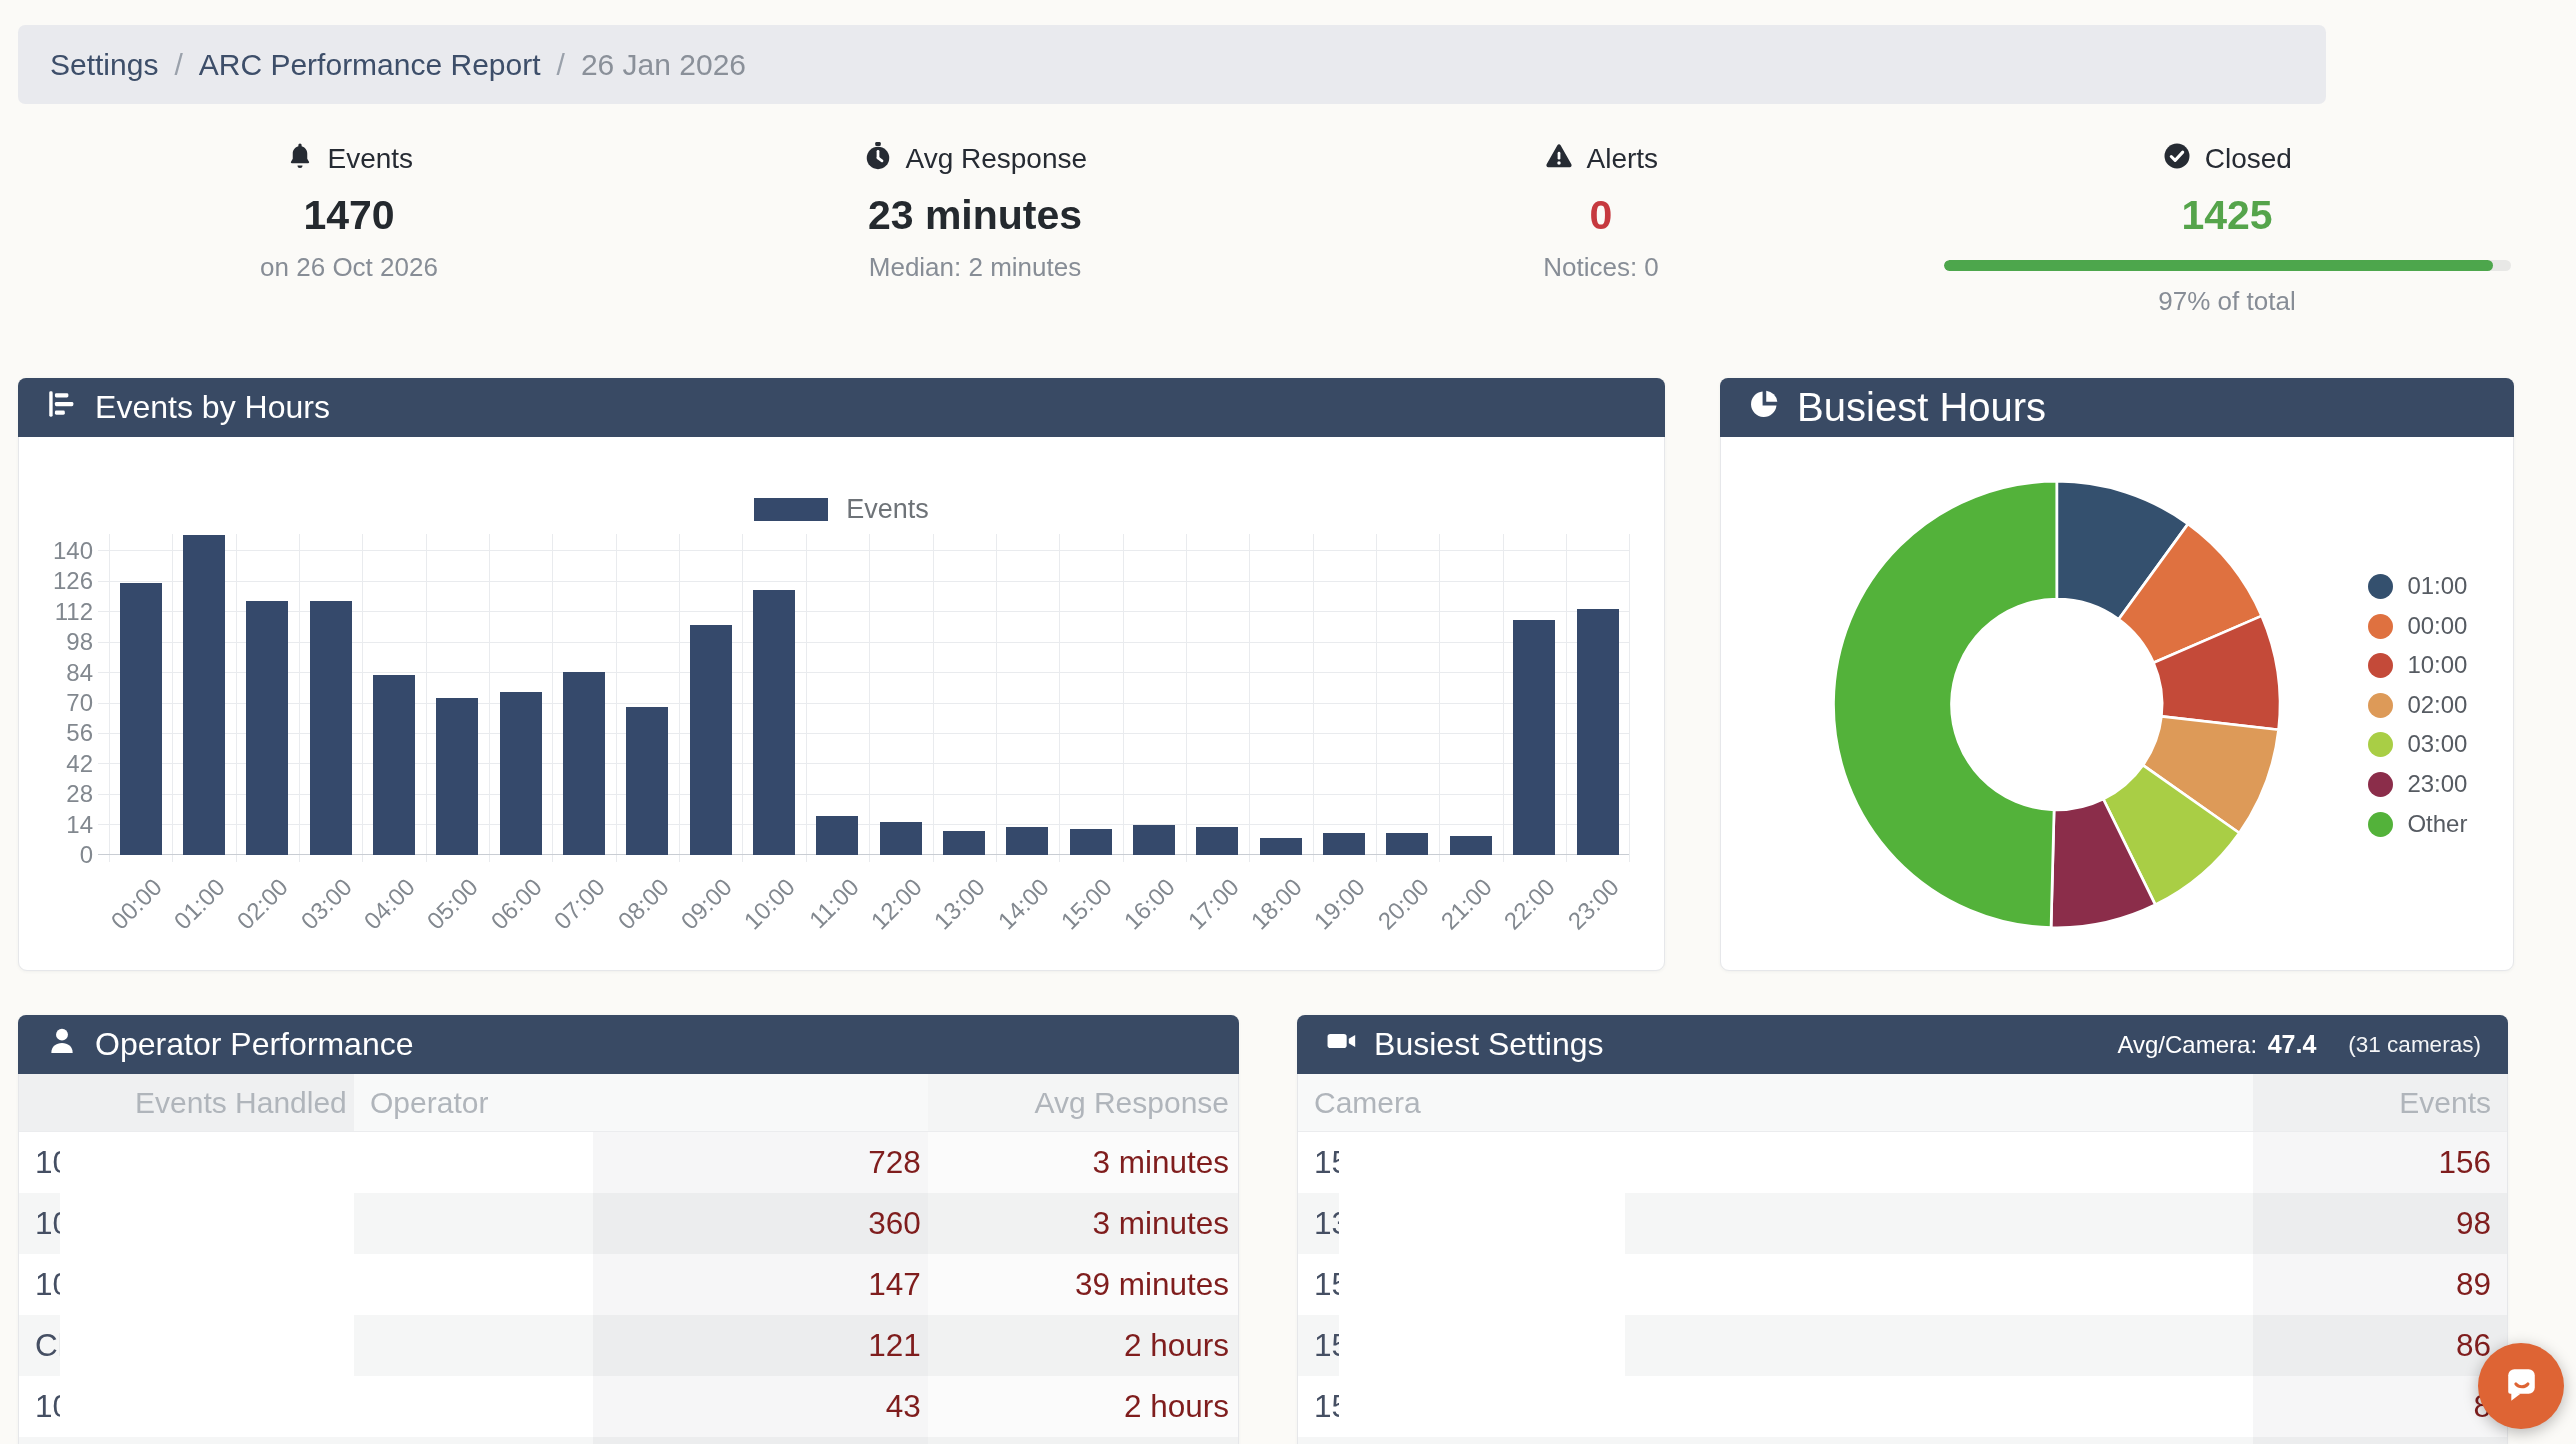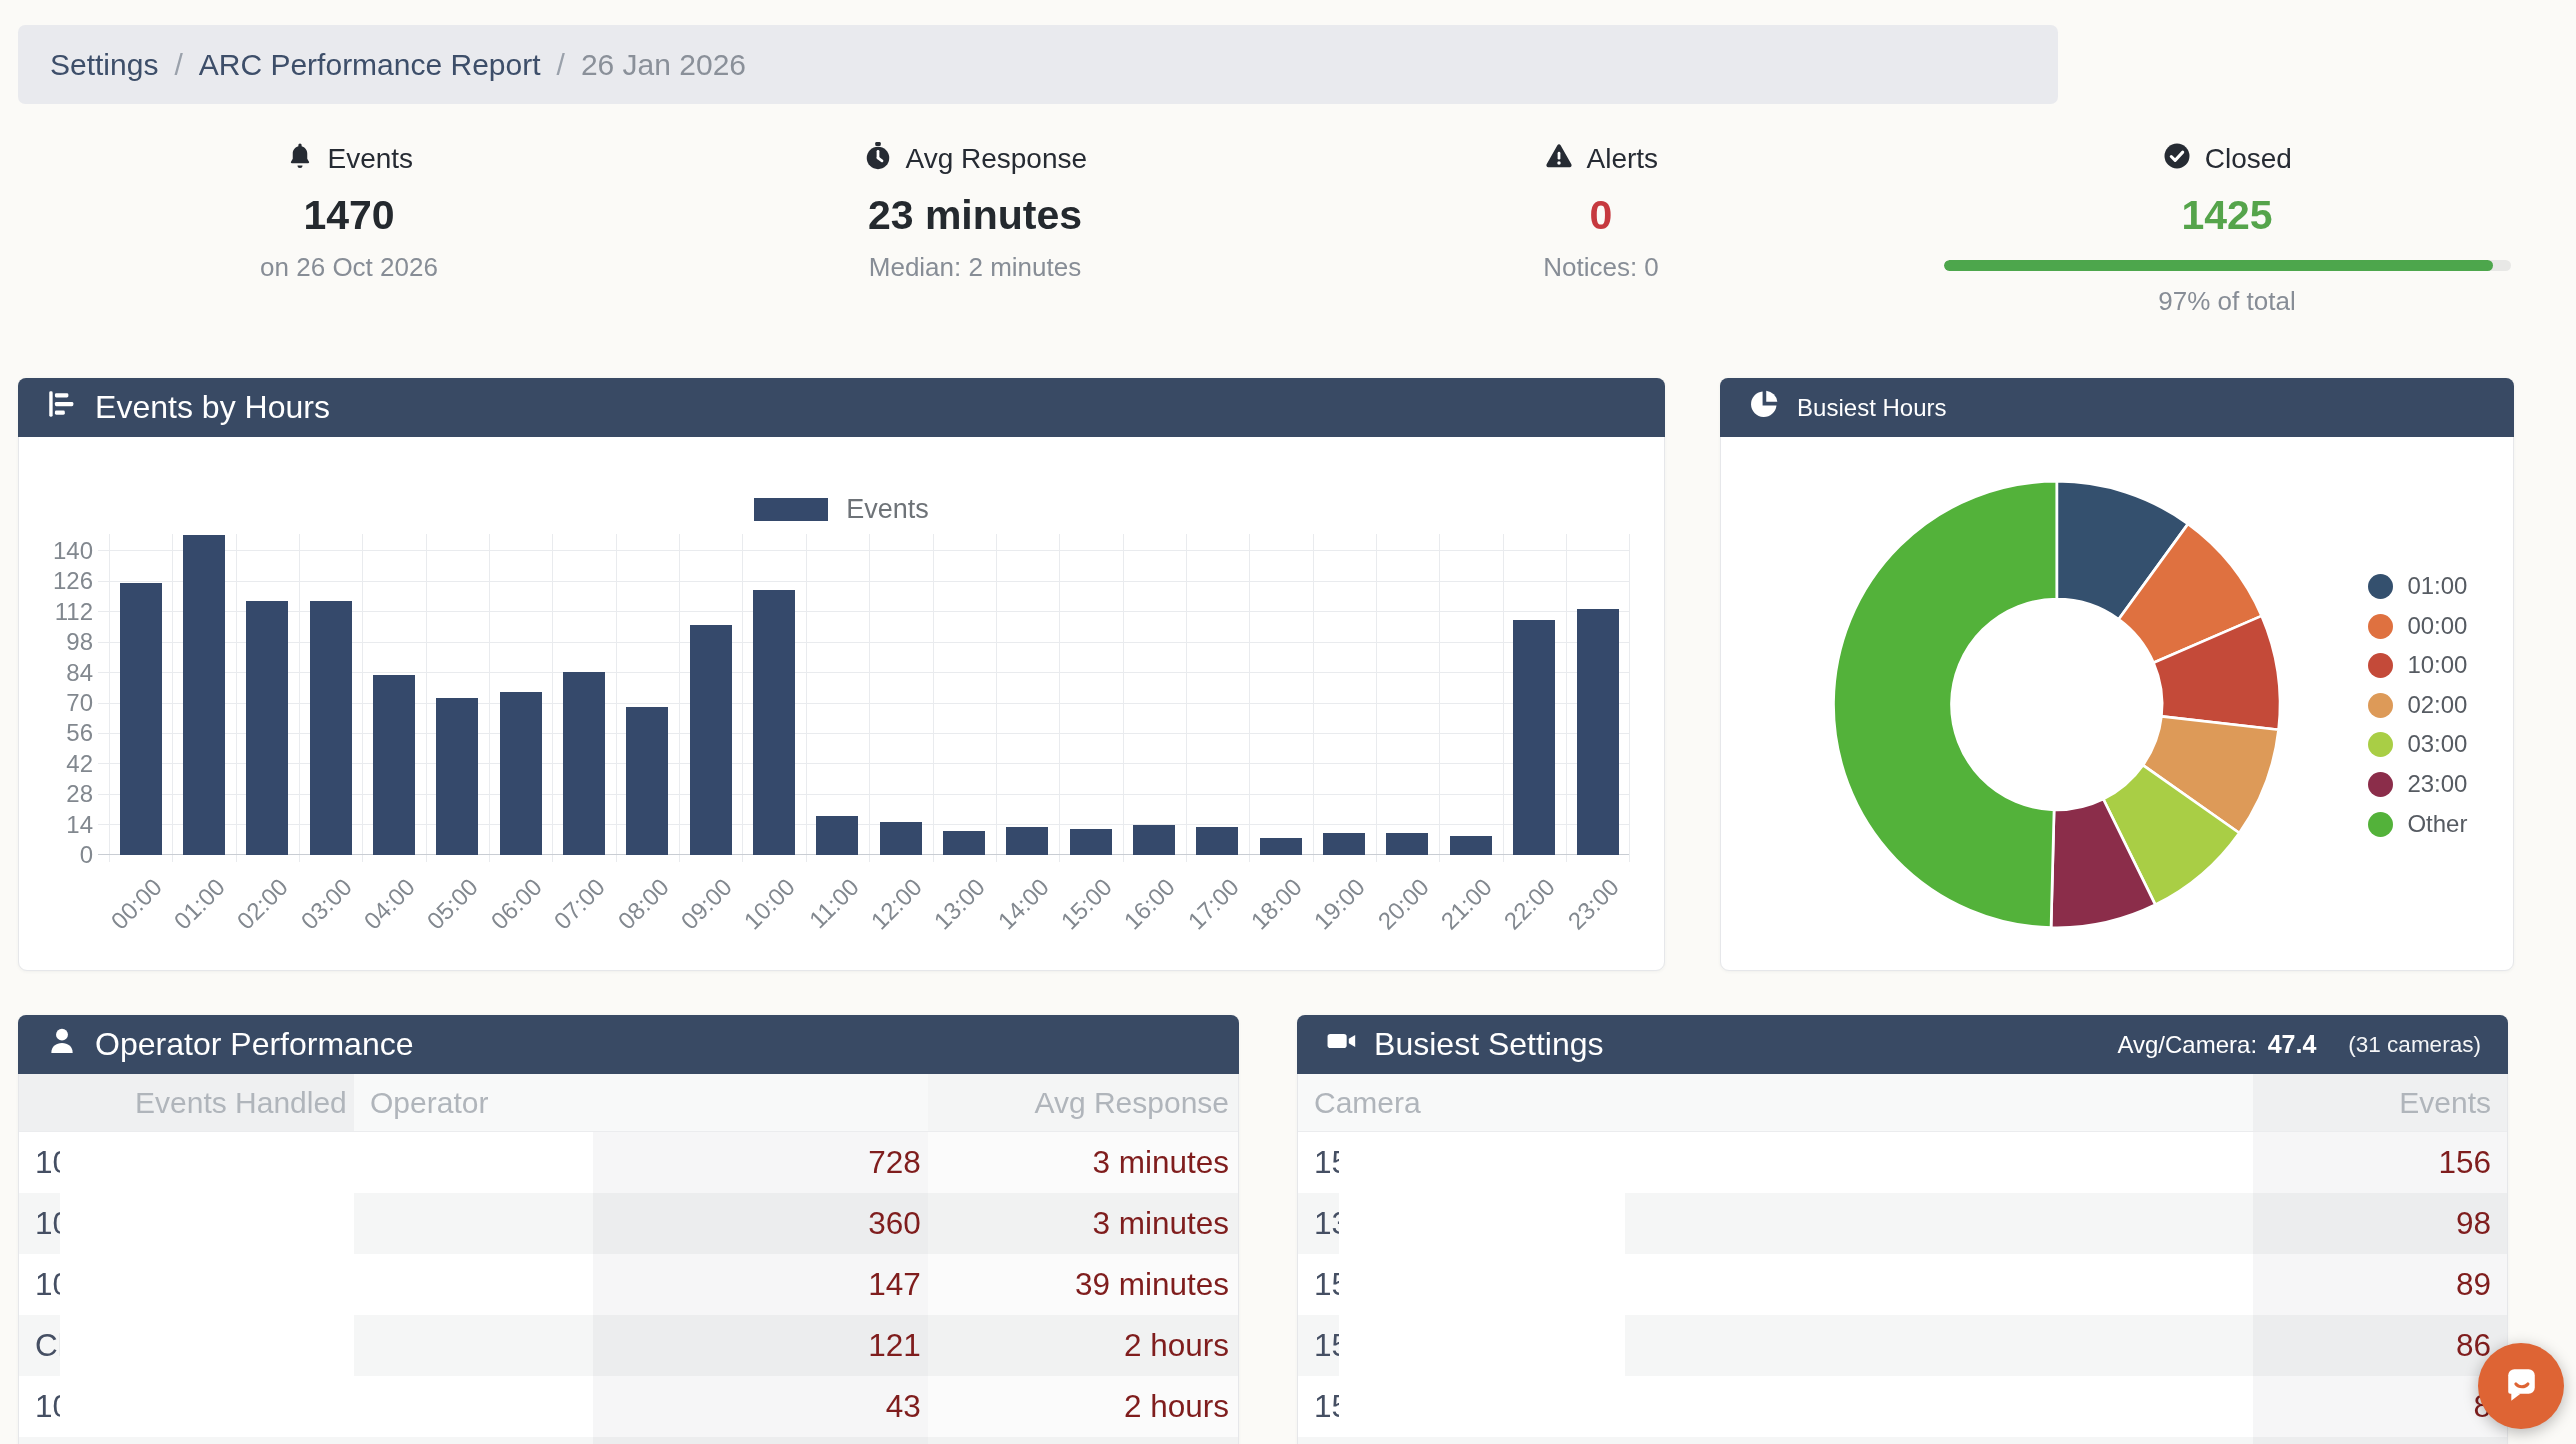--- a/index.html
+++ b/index.html
@@ -1,20 +1,20 @@
 <!DOCTYPE html>
 <html style="font-size:14.4px"><head>
 <meta charset="utf-8">
 <style>
   html,body{margin:0;padding:0}
   body{width:2576px;height:1445px;overflow:hidden;background:#fbfaf7;
        font-family:"Liberation Sans",sans-serif;position:relative;color:#24292e}
 
   
-  .crumbbar{position:absolute;left:18px;top:25px;width:2040px;height:79px;background:#e9eaee;
+  .crumbbar{position:absolute;left:18px;top:25px;width:2308px;height:79px;background:#e9eaee;
             border-radius:7.2px;display:flex;align-items:center;padding:0 32px;box-sizing:border-box;
             gap:16px;font-size:30px}
   .crumb-link{color:#3d4e69;cursor:pointer}
   .crumb-sep{color:#9aa1ab}
   .crumb-current{color:#8a9099}
 
   
   .stats{position:absolute;top:141px;left:36px;width:2504px;display:grid;grid-template-columns:repeat(4,1fr)}
   .stat{text-align:center}
   .stat-head{display:flex;justify-content:center;align-items:center;gap:12.6px;height:36px;
@@ -269,21 +269,21 @@
   </section>
 
   <section class="panel" id="panel-bh">
     <header class="panel-head">
       <span><svg viewBox="0 0 24 24" width="34" height="34">
             <g fill="#fff">
               <path d="M11 3.2A9 9 0 1 0 20.8 13H11z"></path>
               <path d="M13.6 2.6a9 9 0 0 1 7.8 7.8h-7.8z"></path>
             </g>
           </svg></span>
-      <h2 style="font-size:24px;font-weight:400;margin:0">Busiest Hours</h2>
+      <h2 style="font-size:40px;font-weight:400;margin:0">Busiest Hours</h2>
     </header>
     <svg id="donut" width="794" height="533" viewBox="0 0 882 592">
         <path d="M 373.00 48.00 A 248 248 0 0 1 518.77 95.36 L 441.77 201.35 A 117 117 0 0 0 373.00 179.00 Z" fill="#34506e" stroke="#fff" stroke-width="3" stroke-linejoin="round"></path>
         <path d="M 518.77 95.36 A 248 248 0 0 1 600.62 197.56 L 480.39 249.56 A 117 117 0 0 0 441.77 201.35 Z" fill="#df7140" stroke="#fff" stroke-width="3" stroke-linejoin="round"></path>
         <path d="M 600.62 197.56 A 248 248 0 0 1 619.41 324.03 L 489.25 309.22 A 117 117 0 0 0 480.39 249.56 Z" fill="#c44a39" stroke="#fff" stroke-width="3" stroke-linejoin="round"></path>
         <path d="M 619.41 324.03 A 248 248 0 0 1 575.79 438.75 L 468.67 363.35 A 117 117 0 0 0 489.25 309.22 Z" fill="#dd9a58" stroke="#fff" stroke-width="3" stroke-linejoin="round"></path>
         <path d="M 575.79 438.75 A 248 248 0 0 1 482.51 518.51 L 424.66 400.98 A 117 117 0 0 0 468.67 363.35 Z" fill="#a9ce45" stroke="#fff" stroke-width="3" stroke-linejoin="round"></path>
         <path d="M 482.51 518.51 A 248 248 0 0 1 366.64 543.92 L 370.00 412.96 A 117 117 0 0 0 424.66 400.98 Z" fill="#8b2d4a" stroke="#fff" stroke-width="3" stroke-linejoin="round"></path>
         <path d="M 366.64 543.92 A 248 248 0 0 1 373.00 48.00 L 373.00 179.00 A 117 117 0 0 0 370.00 412.96 Z" fill="#53b23a" stroke="#fff" stroke-width="3" stroke-linejoin="round"></path>
       </svg>

